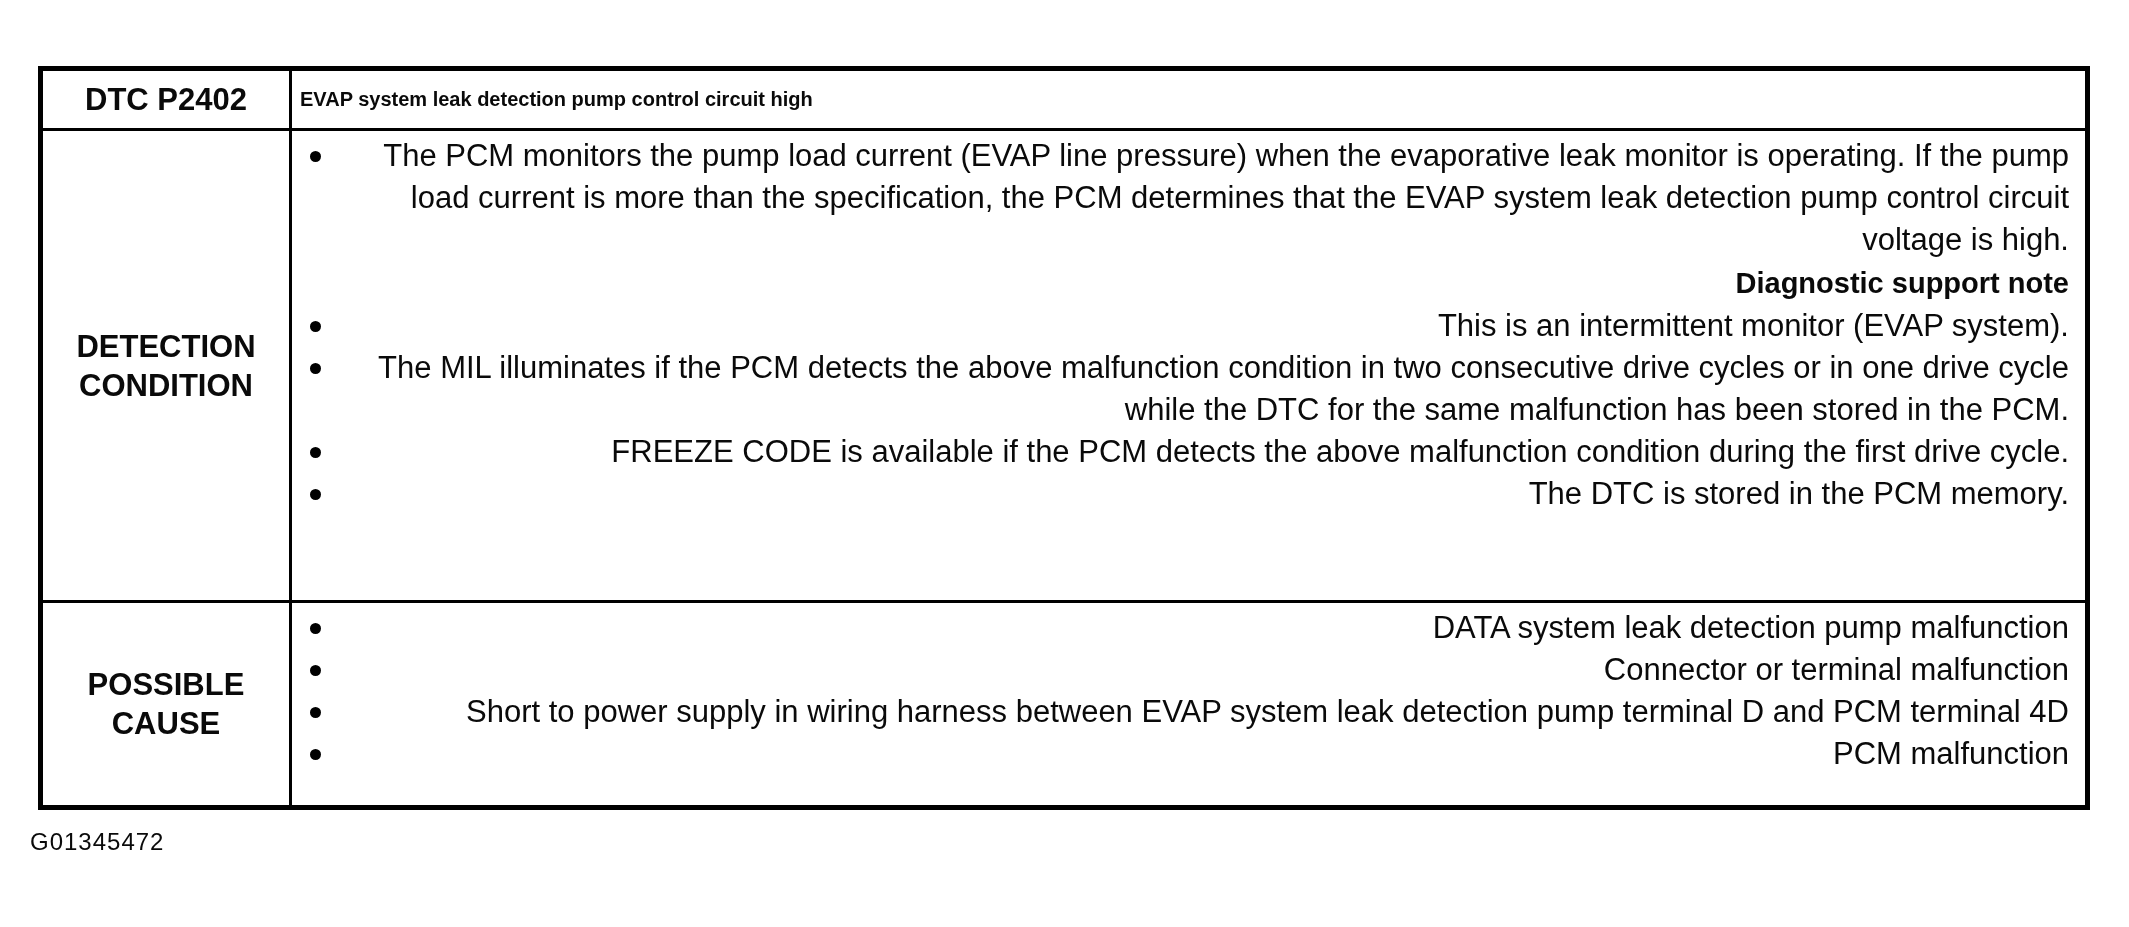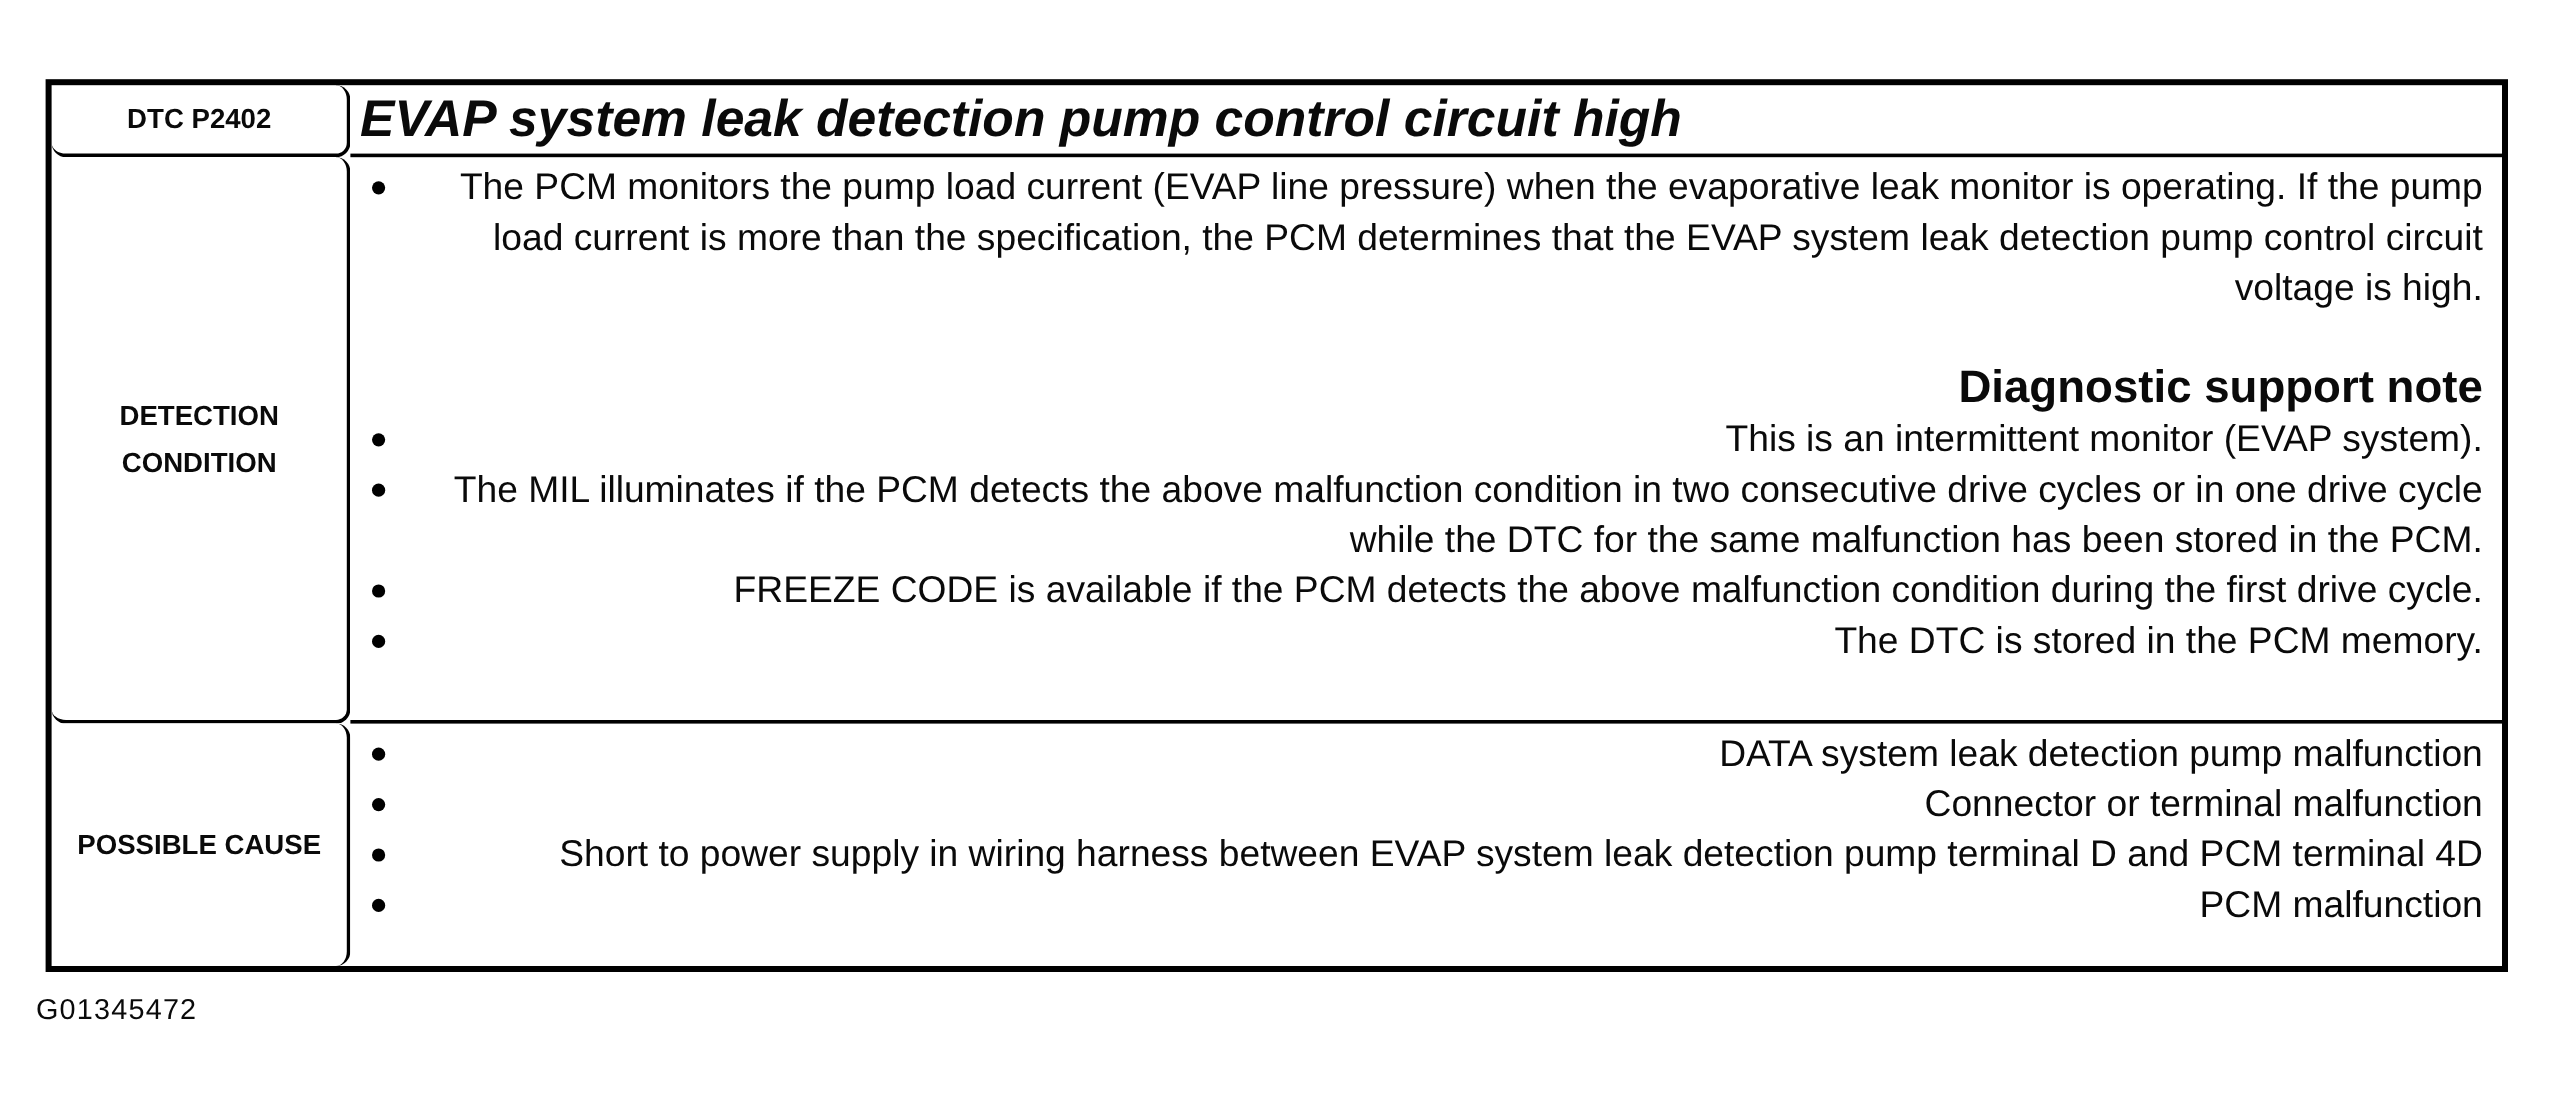--- a/index.html
+++ b/index.html
@@ -31,33 +31,31 @@
     border-width: 0;
     overflow: hidden;
   }
   .label-cell {
     border-right-width: 3px;
     display: flex;
     align-items: center;
     justify-content: center;
     text-align: center;
     font-weight: bold;
-    font-size: 23px;
+    font-size: 31px;
     line-height: 39px;
     padding: 0 20px;
-    border-radius: 12px;
   }
   .row-divider { border-bottom-width: 3px; }
   .header-title-cell {
     display: flex;
     align-items: center;
     font-weight: bold;
-    font-size: 43px;
+    font-size: 20px;
     padding-left: 8px;
-    font-style: italic;
   }
   .content-cell {
     padding: 4px 16px 0 4px;
     font-size: 31px;
     line-height: 42px;
   }
   ul.items { list-style: none; text-align: right; }
   li.bullet-item {
     position: relative;
     padding-left: 42px;
@@ -65,24 +63,23 @@
   li.bullet-item::before {
     content: "";
     position: absolute;
     left: 14px; top: 16px;
     width: 11px; height: 11px;
     border-radius: 50%;
     background: #000;
   }
   li.note-heading {
     font-weight: bold;
-    font-size: 38px;
+    font-size: 29px;
     line-height: 44px;
     padding-left: 0;
-    margin-top: 40px;
   }
   .figure-id {
     position: absolute;
     left: 30px; top: 828px;
     font-size: 24px;
     letter-spacing: 1px;
   }
 </style>
 </head>
 <body>

